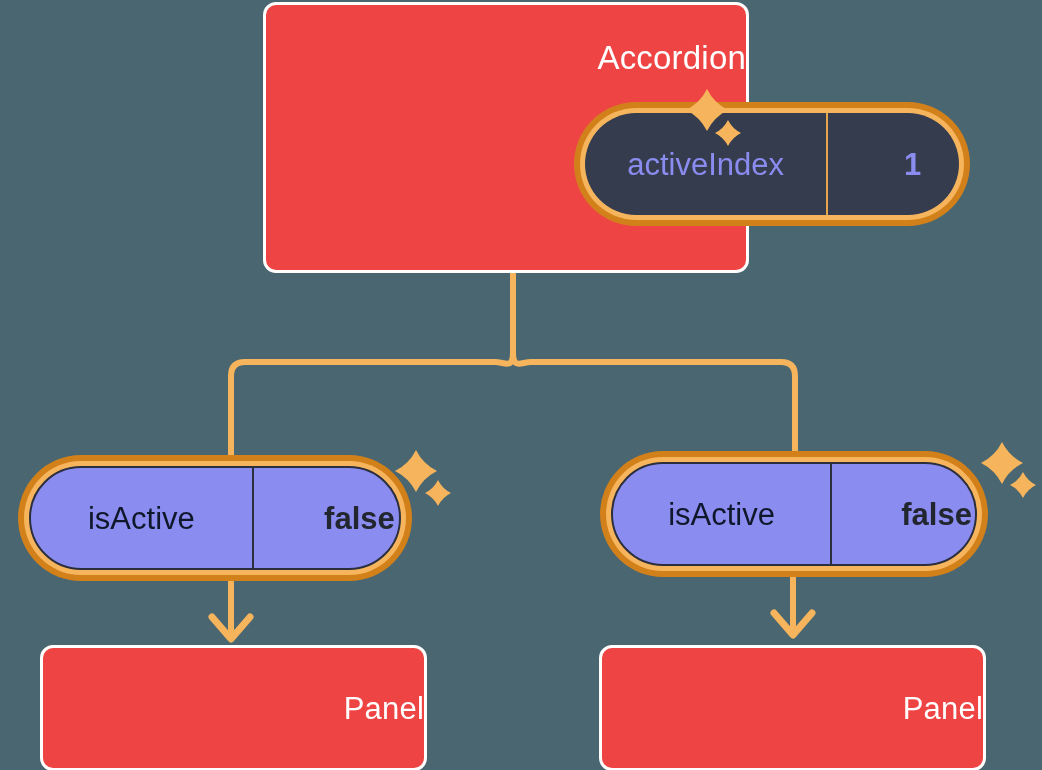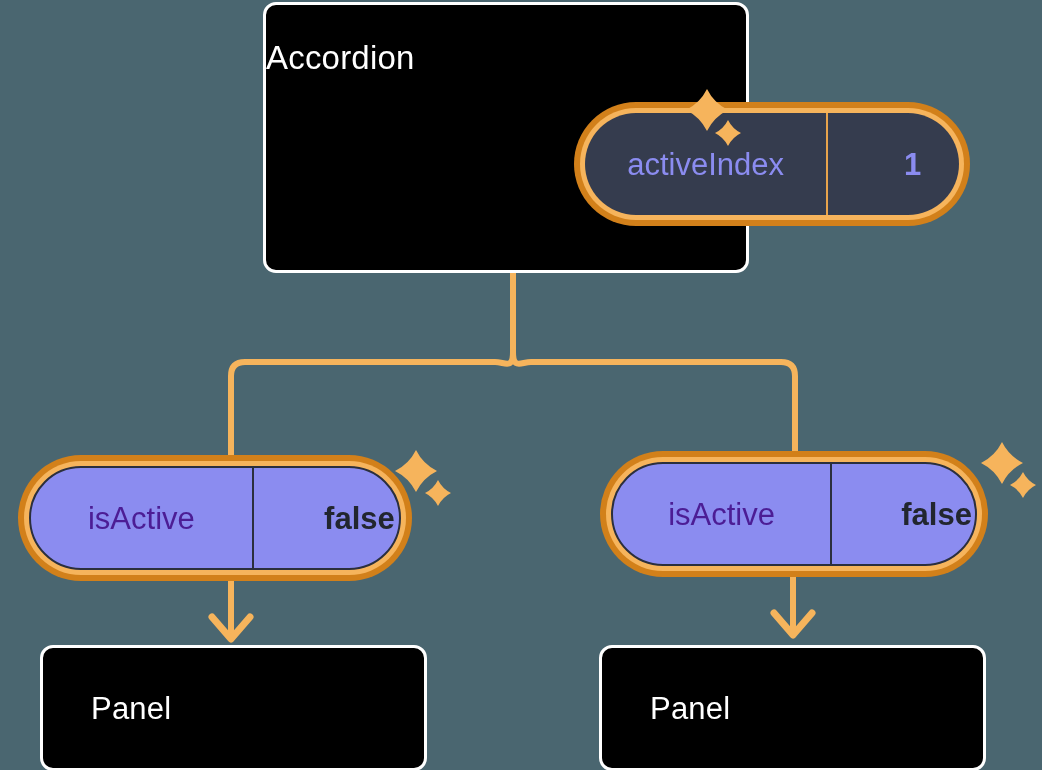--- a/index.html
+++ b/index.html
@@ -26,26 +26,26 @@
     top: 0;
     width: 1042px;
     height: 770px;
     pointer-events: none;
   }
 
   
   .node {
     position: absolute;
     box-sizing: border-box;
-    background: #000000;
+    background: #ef4444;
     border: 3px solid #ffffff;
     border-radius: 13px;
     display: flex;
     flex-direction: column;
-    align-items: flex-start;
+    align-items: flex-end;
   }
   .node-title {
     color: #ffffff;
     font-size: 33px;
     letter-spacing: 0.2px;
     line-height: 1;
     white-space: nowrap;
   }
 
   #node-accordion {
@@ -123,21 +123,21 @@
     font-weight: bold;
   }
 
   
   .pill-purple .pill-inner {
     background: #8b8cf0;
     border: 2px solid #2b2f3d;
   }
   .pill-purple .pill-key {
     flex: 0 0 60%;
-    color: #4c1d95;
+    color: #0f172a;
     font-size: 31px;
     border-right: 2px solid #2b2f3d;
   }
   .pill-purple .pill-val {
     flex: 1;
     color: #22262f;
     font-size: 31px;
     font-weight: bold;
     padding-left: 28px;
   }

